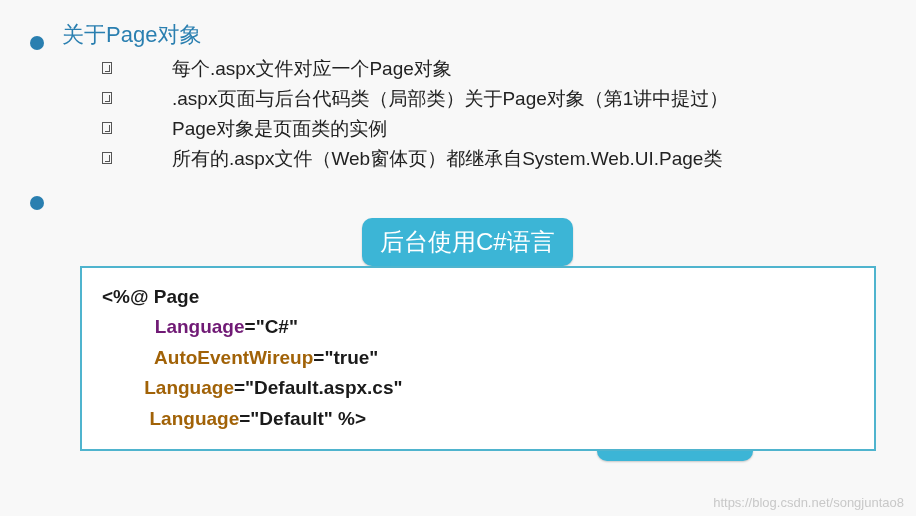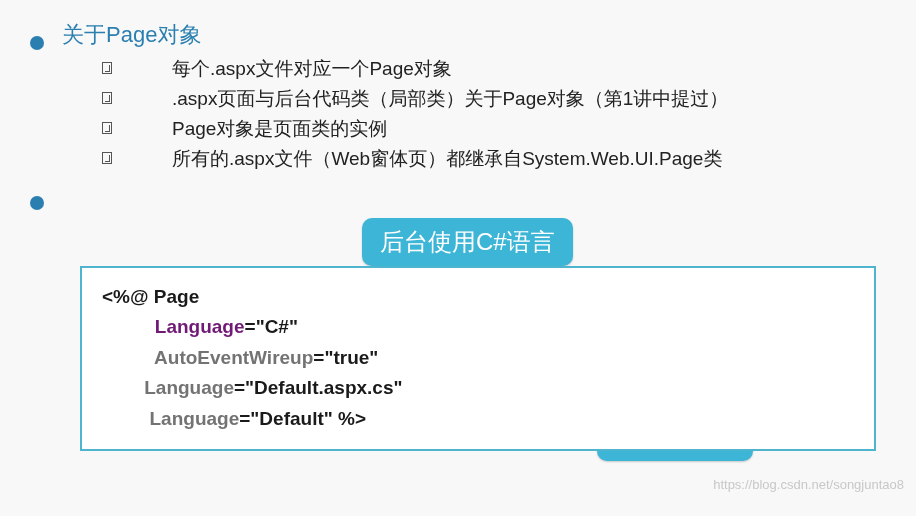--- a/index.html
+++ b/index.html
@@ -70,21 +70,21 @@
       width: 796px;
       height: 185px;
       border: 2.5px solid #4fb4ce;
       background: #fff;
       padding: 14px 20px;
       font-family: Arial, sans-serif;
       font-weight: bold;
     }
     .code-line { font-size: 19px; line-height: 1.6; white-space: pre; }
     .tag-kw { color: #1a1a1a; }
-    .attr-blue { color: #737373; }
+    .attr-blue { color: #a16207; }
     .attr-red { color: #701a75; }
     .callout {
       position: absolute;
       background: #3cb5d6;
       color: #fff;
       border-radius: 10px;
       padding: 8px 18px;
       font-size: 24px;
       box-shadow: 0 1px 2px rgba(0,0,0,0.2);
       margin-left: 17px;
@@ -112,21 +112,21 @@
       clip-path: polygon(0 50%, 100% 0, 100% 100%);
     }
     .c4 { left: 500px; top: 195px; }
     .c4-tail {
       left: 472px; top: 208px;
       width: 35px; height: 18px;
       clip-path: polygon(0 50%, 100% 0, 100% 100%);
     }
     .watermark {
       position: absolute;
-      right: 12px; bottom: 24px;
+      right: 12px; bottom: 6px;
       color: #c8c8c8;
       font-size: 13px;
       font-family: Arial, sans-serif;
     }
   </style>
 </head>
 <body>
 
 <div class="section">
   <div class="bullet-row">

